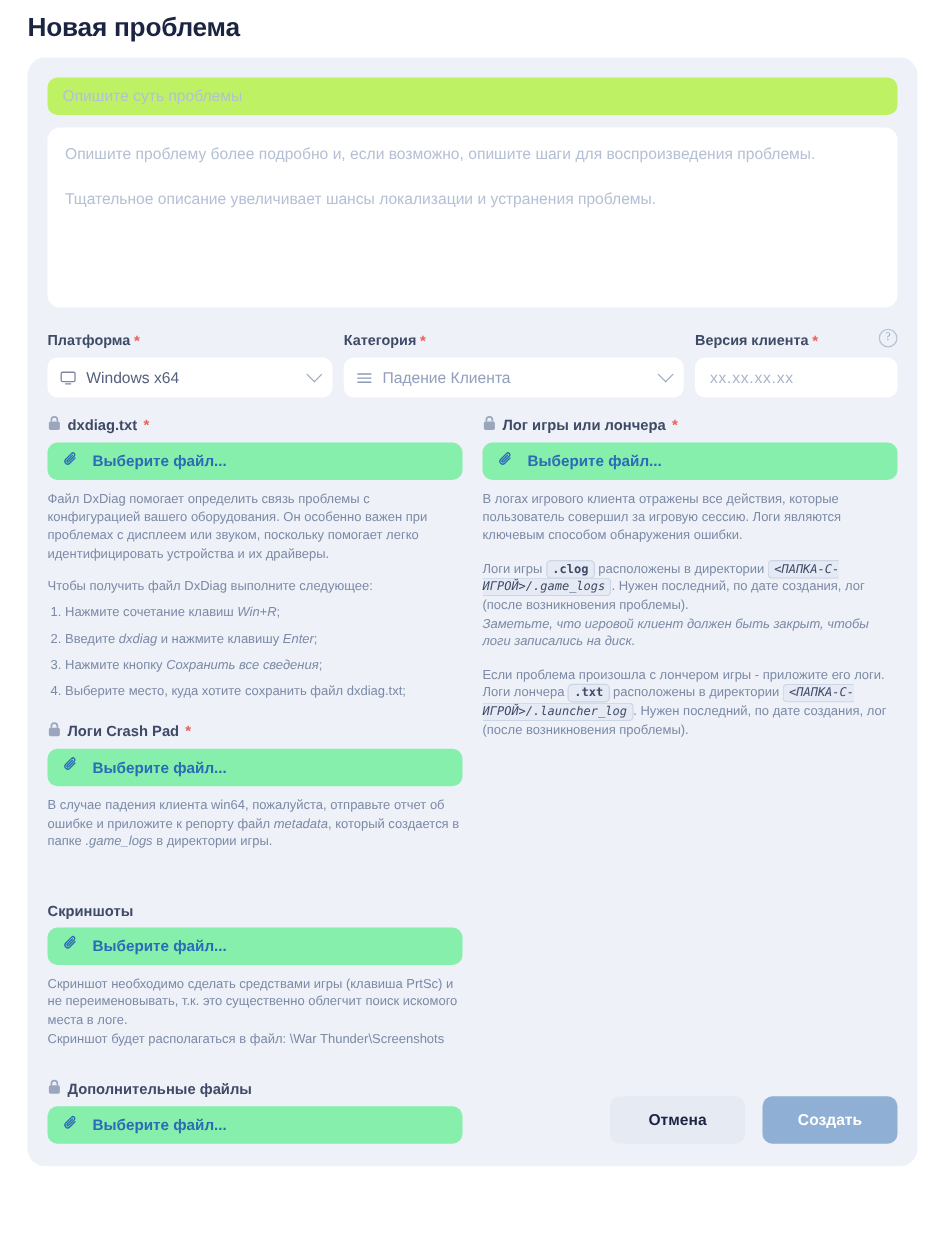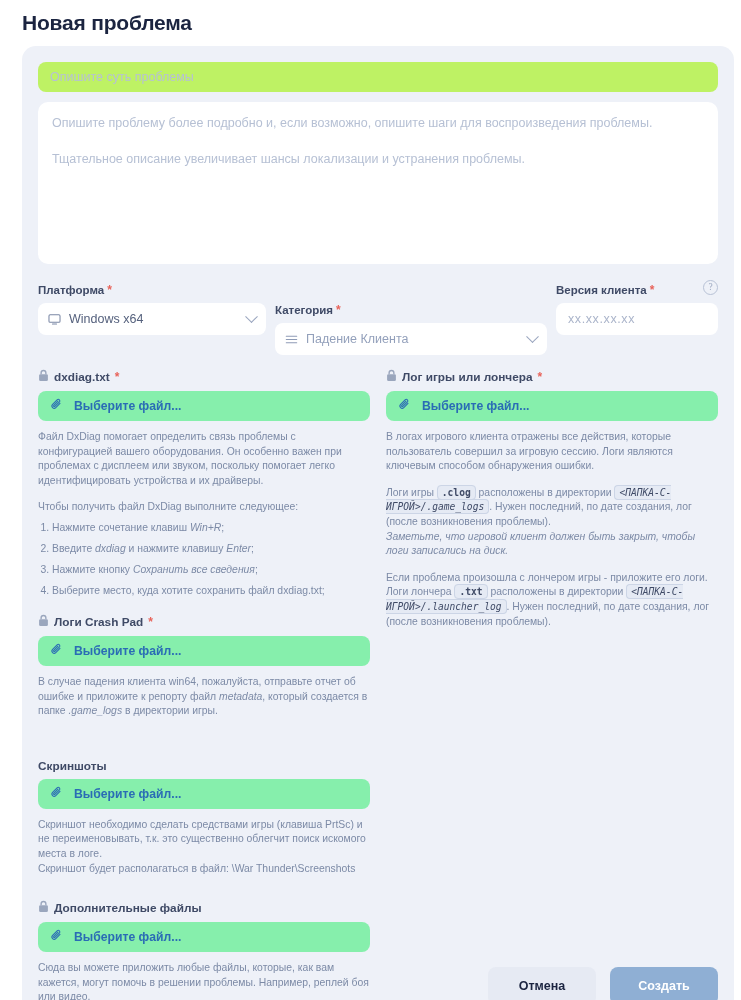--- a/index.html
+++ b/index.html
@@ -49,21 +49,21 @@
     padding: 0 12px;
     font-family: "Liberation Sans", sans-serif;
     font-size: 12.5px;
     color: #3d4a67;
     outline: none;
   }
   .title-input::placeholder { color: #b6c0d4; }
 
   .desc-area {
     width: 100%;
-    height: 162px;
+    height: 144px;
     margin-top: 10px;
     background: #ffffff;
     border: none;
     border-radius: 10px;
     padding: 12px 14px;
     resize: none;
     font-family: "Liberation Sans", sans-serif;
     font-size: 12.5px;
     line-height: 18px;
     color: #3d4a67;
@@ -72,21 +72,21 @@
   .desc-area::placeholder { color: #b6c0d4; }
 
   
   .row-selects {
     display: flex;
     gap: 9px;
     margin-top: 14px;
   }
   .field { position: relative; }
   .field.platform { width: 228px; }
-  .field.category { width: 272px; margin-top: 20px; }
+  .field.category { width: 272px; }
   .field.version  { width: 180px; flex: 1; }
 
   .field-label {
     font-size: 11.5px;
     font-weight: bold;
     color: #3f4a66;
     margin-bottom: 6px;
     display: flex;
     align-items: center;
     gap: 3px;
@@ -388,23 +388,20 @@
             <span>Дополнительные файлы</span>
           </div>
           <div class="file-btn">
             <span class="clip">
               <svg width="14" height="14" viewBox="0 0 16 16" fill="none">
                 <path d="M11.4 7.3 6.6 12.1a2.5 2.5 0 0 1-3.6-3.6l5.4-5.4a1.7 1.7 0 0 1 2.4 2.4l-5.3 5.3a.85.85 0 0 1-1.2-1.2l4.8-4.8" stroke="#2a6cb5" stroke-width="1.25" stroke-linecap="round" stroke-linejoin="round"></path>
               </svg>
             </span>
             <span class="file-txt">Выберите файл...</span>
           </div>
-          <div class="hint">
-            <p>Сюда вы можете приложить любые файлы, которые, как вам кажется, могут помочь в решении проблемы. Например, реплей боя или видео.</p>
-          </div>
         </div>
 
       </div>
 
       <div class="col">
 
         <div class="section">
           <div class="upload-label">
             <span class="lock-icon">
               <svg width="11" height="13" viewBox="0 0 12 14" fill="none">

